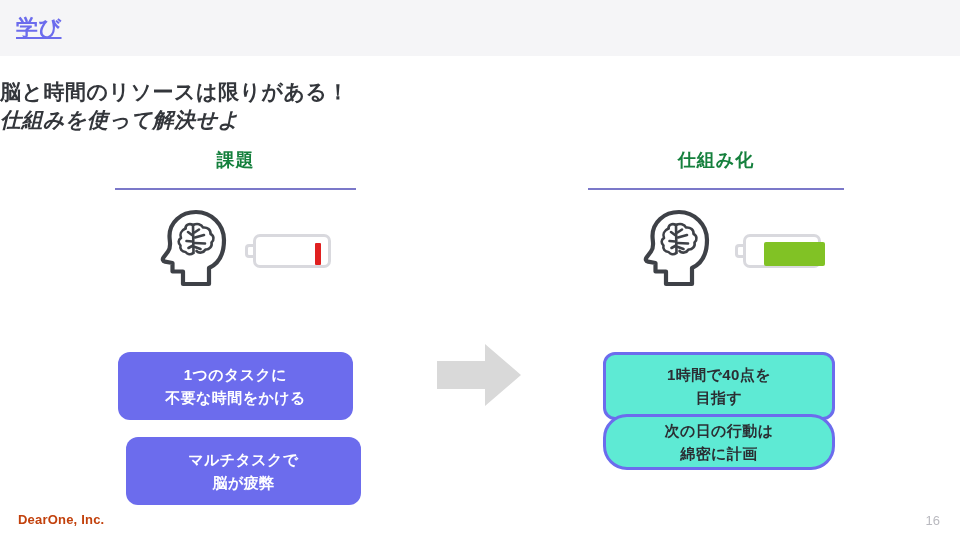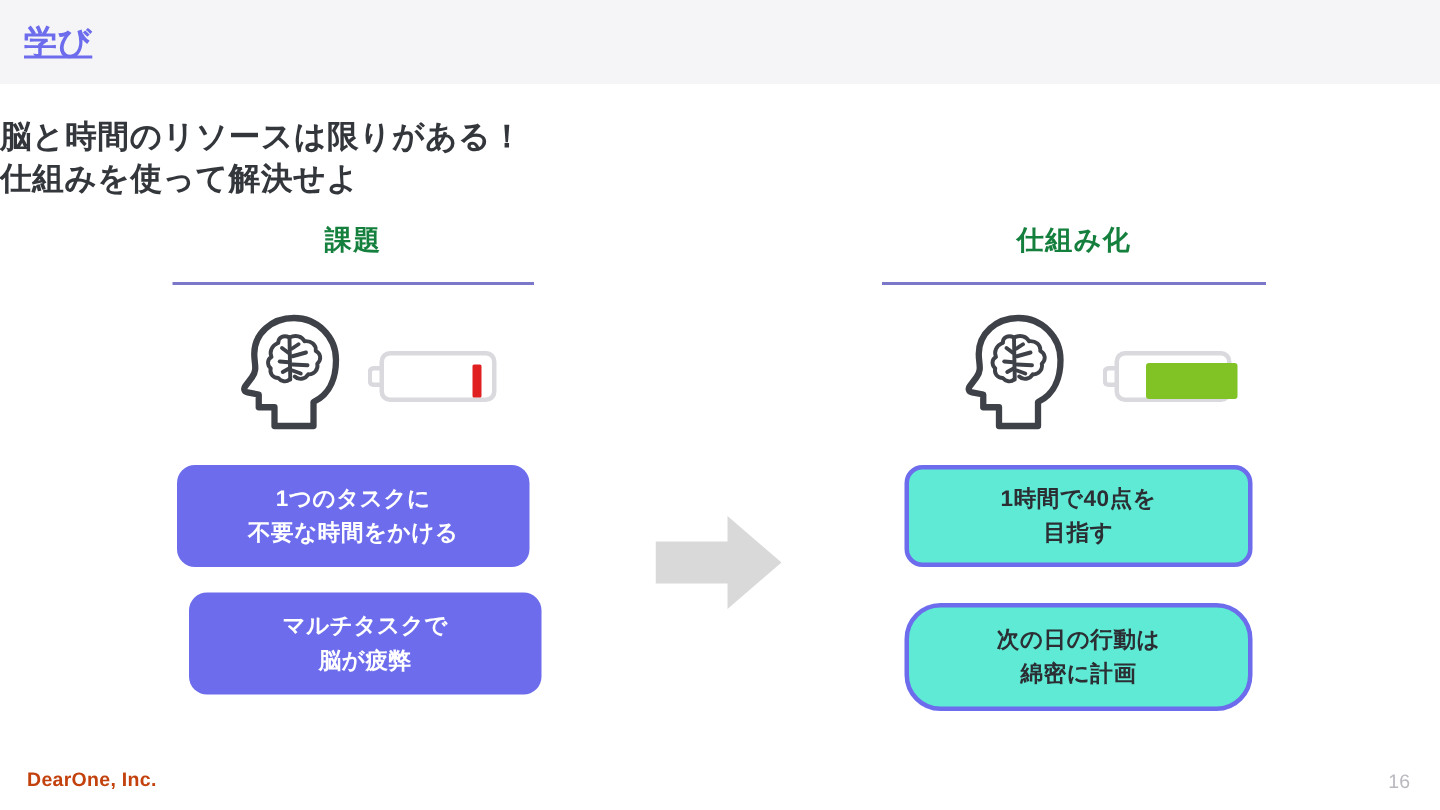--- a/index.html
+++ b/index.html
@@ -49,20 +49,21 @@
     top: 78px;
     width: 960px;
     font-size: 21px;
     font-weight: 700;
     color: #33363b;
     line-height: 28px;
     letter-spacing: 0.5px;
   }
   .main-title .line2 {
     display: block;
+    font-style: italic;
   }
 
   
   .col-heading {
     position: absolute;
     font-size: 18px;
     font-weight: 700;
     color: #15803d;
     letter-spacing: 1px;
     text-align: center;
@@ -155,35 +156,36 @@
     box-sizing: border-box;
     border-radius: 12px;
     display: flex;
     align-items: center;
     justify-content: center;
     text-align: center;
     font-size: 15px;
     font-weight: 700;
     line-height: 23px;
     letter-spacing: 0.4px;
+    margin-top: 42px;
   }
   .card.filled {
     background: #6c6ced;
     color: #ffffff;
     border: none;
   }
   .card.outlined {
     background: #5eead4;
     color: #2b2e33;
     border: 3px solid #6c6ced;
   }
   .card.l1 { left: 118px; top: 310px; width: 235px; height: 68px; }
   .card.l2 { left: 126px; top: 395px; width: 235px; height: 68px; }
   .card.r1 { left: 603px; top: 310px; width: 232px; height: 68px; }
-  .card.r2 { left: 603px; top: 402px; width: 232px; height: 72px; border-radius: 24px; }
+  .card.r2 { left: 603px; top: 372px; width: 232px; height: 56px; border-radius: 24px; }
 
   
   .arrow {
     position: absolute;
     left: 437px;
     top: 344px;
     width: 84px;
     height: 62px;
   }
 

